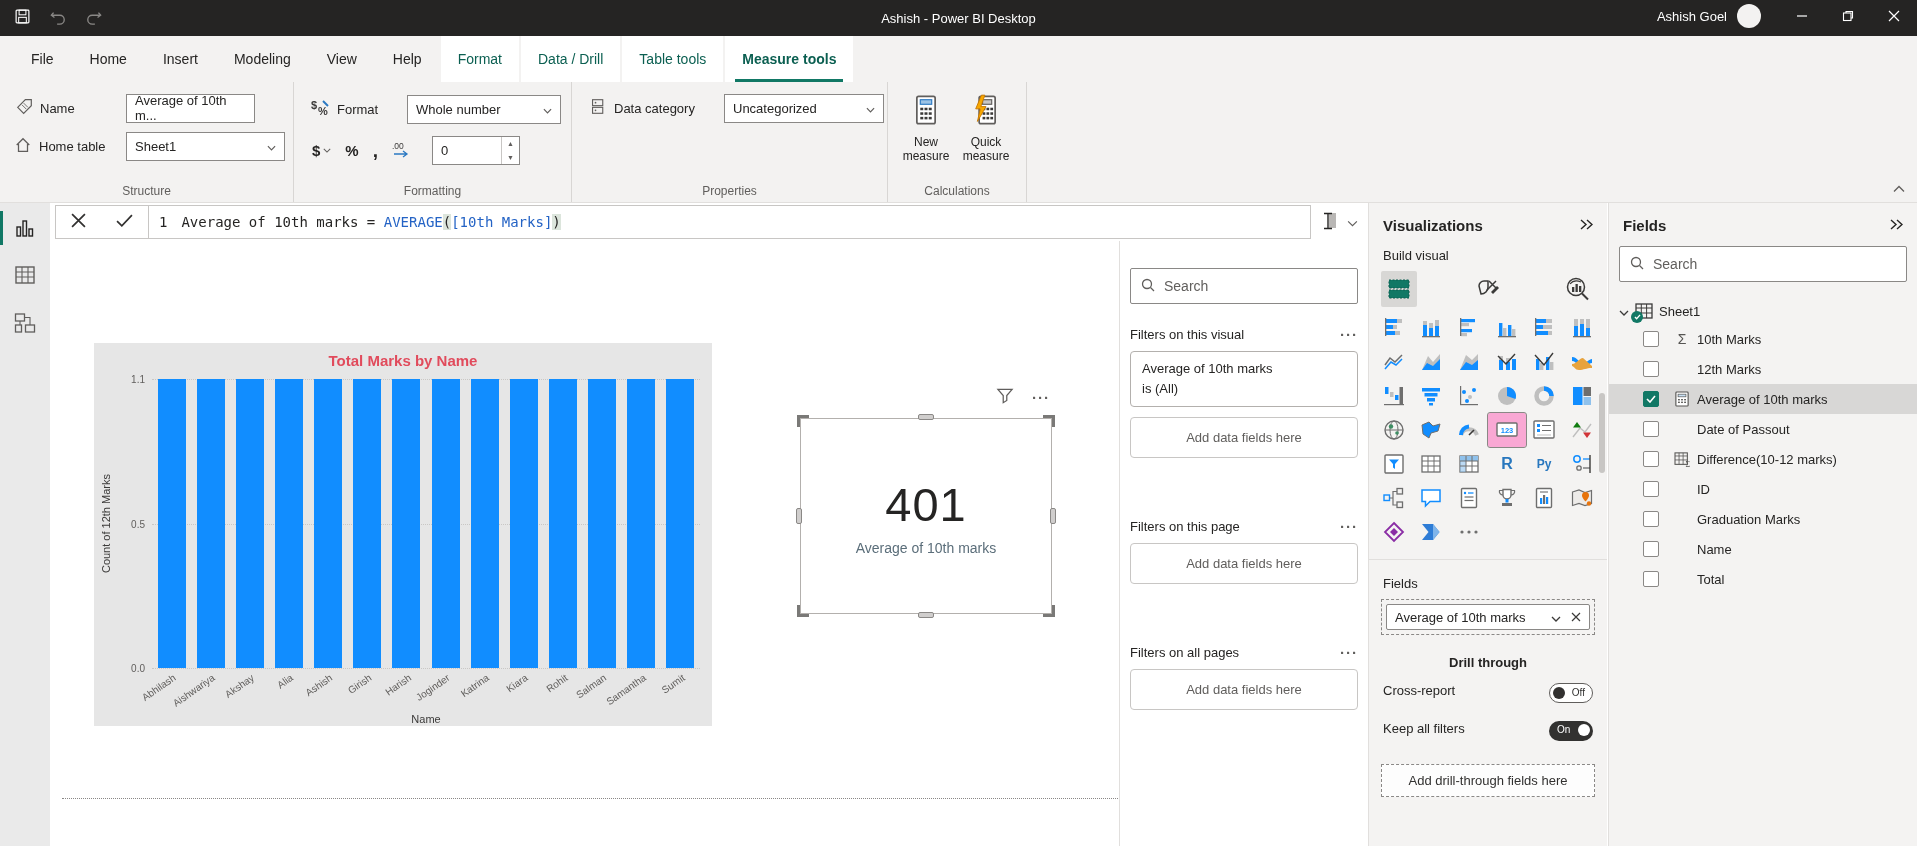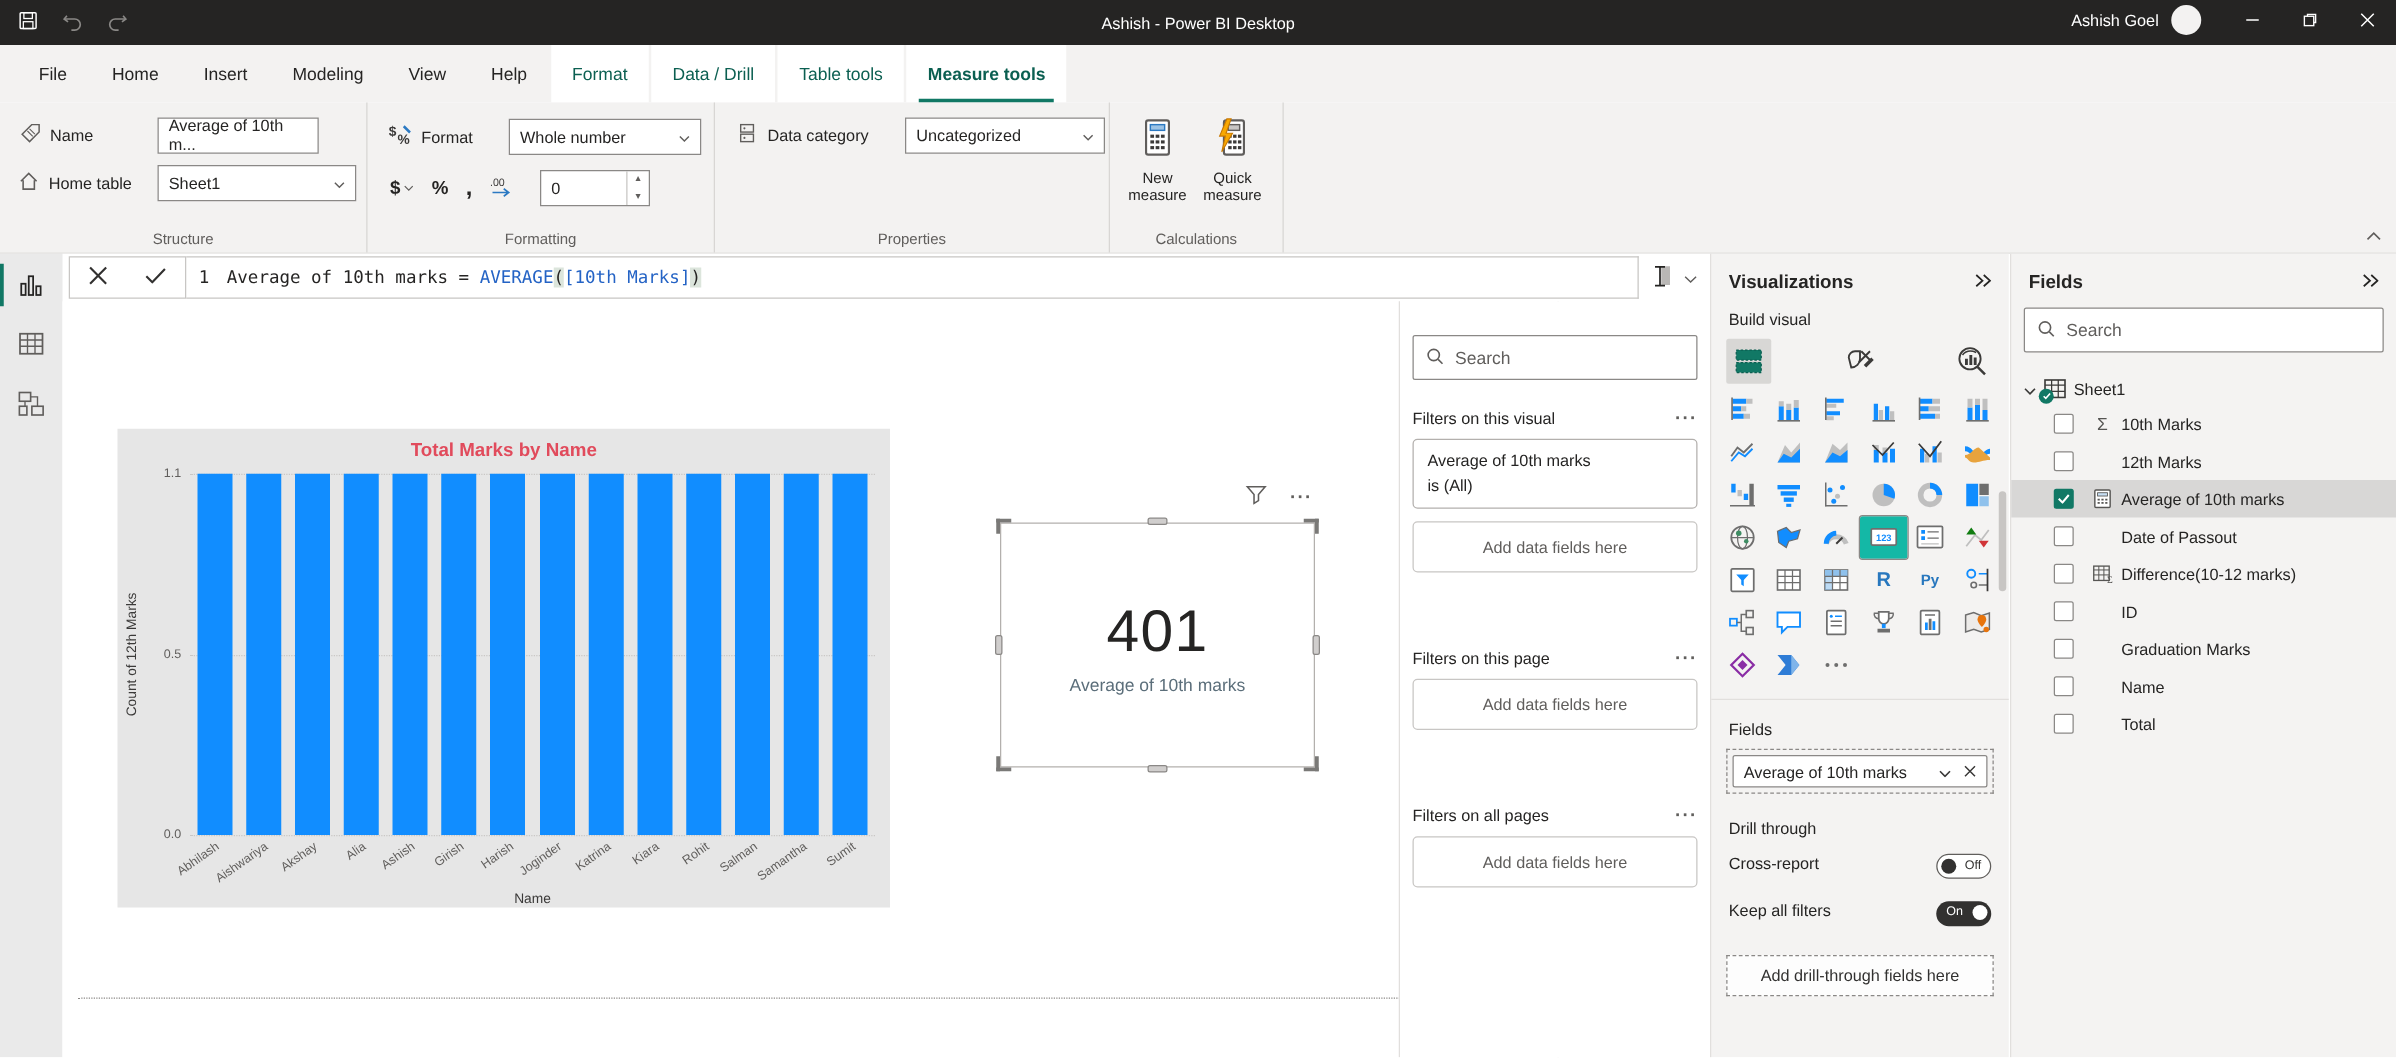--- a/index.html
+++ b/index.html
@@ -110,26 +110,26 @@
   
   .viz-pane { position:absolute; top:203px; left:1368px; width:239px; bottom:0; background:#f4f3f2; border-left:1px solid #e1dfdd; }
   .pane-head { display:flex; align-items:center; justify-content:space-between; padding:14px 14px 0 14px; }
   .pane-title { font-size:15px; font-weight:700; color:#252423; }
   .sub-label { font-size:13px; color:#252423; padding:14px 14px 6px 14px; }
   .viz-tabs { display:flex; justify-content:space-between; padding:0 12px; align-items:center; height:40px; }
   .viz-tab { width:36px; height:36px; display:flex; align-items:center; justify-content:center; }
   .viz-tab.selected { background:#d8d7d5; border-radius:2px; }
   #gallery { display:grid; grid-template-columns:repeat(6,1fr); grid-auto-rows:34px; padding:2px 6px 0 6px; }
   .gcell { display:flex; align-items:center; justify-content:center; }
-  .gcell.selected { background:#14b8a6; outline:1px solid #8a8886; border-radius:2px; }
+  .gcell.selected { background:#f9a8d4; outline:1px solid #8a8886; border-radius:2px; }
   .viz-fields-label { font-size:13px; color:#252423; padding:16px 14px 8px 14px; border-top:1px solid #e1dfdd; margin-top:10px; }
   .pill-zone { margin:0 12px; border:1px dashed #8a8886; padding:4px; }
   .field-pill { display:flex; align-items:center; justify-content:space-between; border:1px solid #8a8886; border-radius:2px; background:#fff; height:26px; padding:0 8px; font-size:13px; }
   .field-pill .pi { display:flex; gap:10px; align-items:center; color:#3b3a39; }
-  .drill-label { font-size:13px; font-weight:400; color:#252423; padding:20px 14px 4px 14px; }
+  .drill-label { font-size:13px; font-weight:700; color:#252423; padding:20px 14px 4px 14px;text-align:center; }
   .toggle-row { display:flex; align-items:flex-start; justify-content:space-between; padding:9px 14px; font-size:13px; color:#252423; }
   .tog { width:44px; height:20px; border-radius:10px; position:relative; font-size:10px; }
   .tog.off { border:1px solid #605e5c; background:#fff; color:#323130; }
   .tog.off .knob { position:absolute; left:3px; top:3px; width:12px; height:12px; border-radius:50%; background:#323130; }
   .tog.off .tlab { position:absolute; right:7px; top:3px; }
   .tog.on { background:#323130; color:#fff; }
   .tog.on .knob { position:absolute; right:3px; top:3px; width:12px; height:12px; border-radius:50%; background:#fff; }
   .tog.on .tlab { position:absolute; left:8px; top:3px; }
   .drill-drop { margin:14px 12px 0 12px; border:1px dashed #8a8886; background:#fdfdfd; height:33px; display:flex; align-items:center; justify-content:center; font-size:13px; color:#323130; }
   .vscroll { position:absolute; right:2px; top:190px; width:6px; height:80px; background:#c8c6c4; border-radius:3px; }

